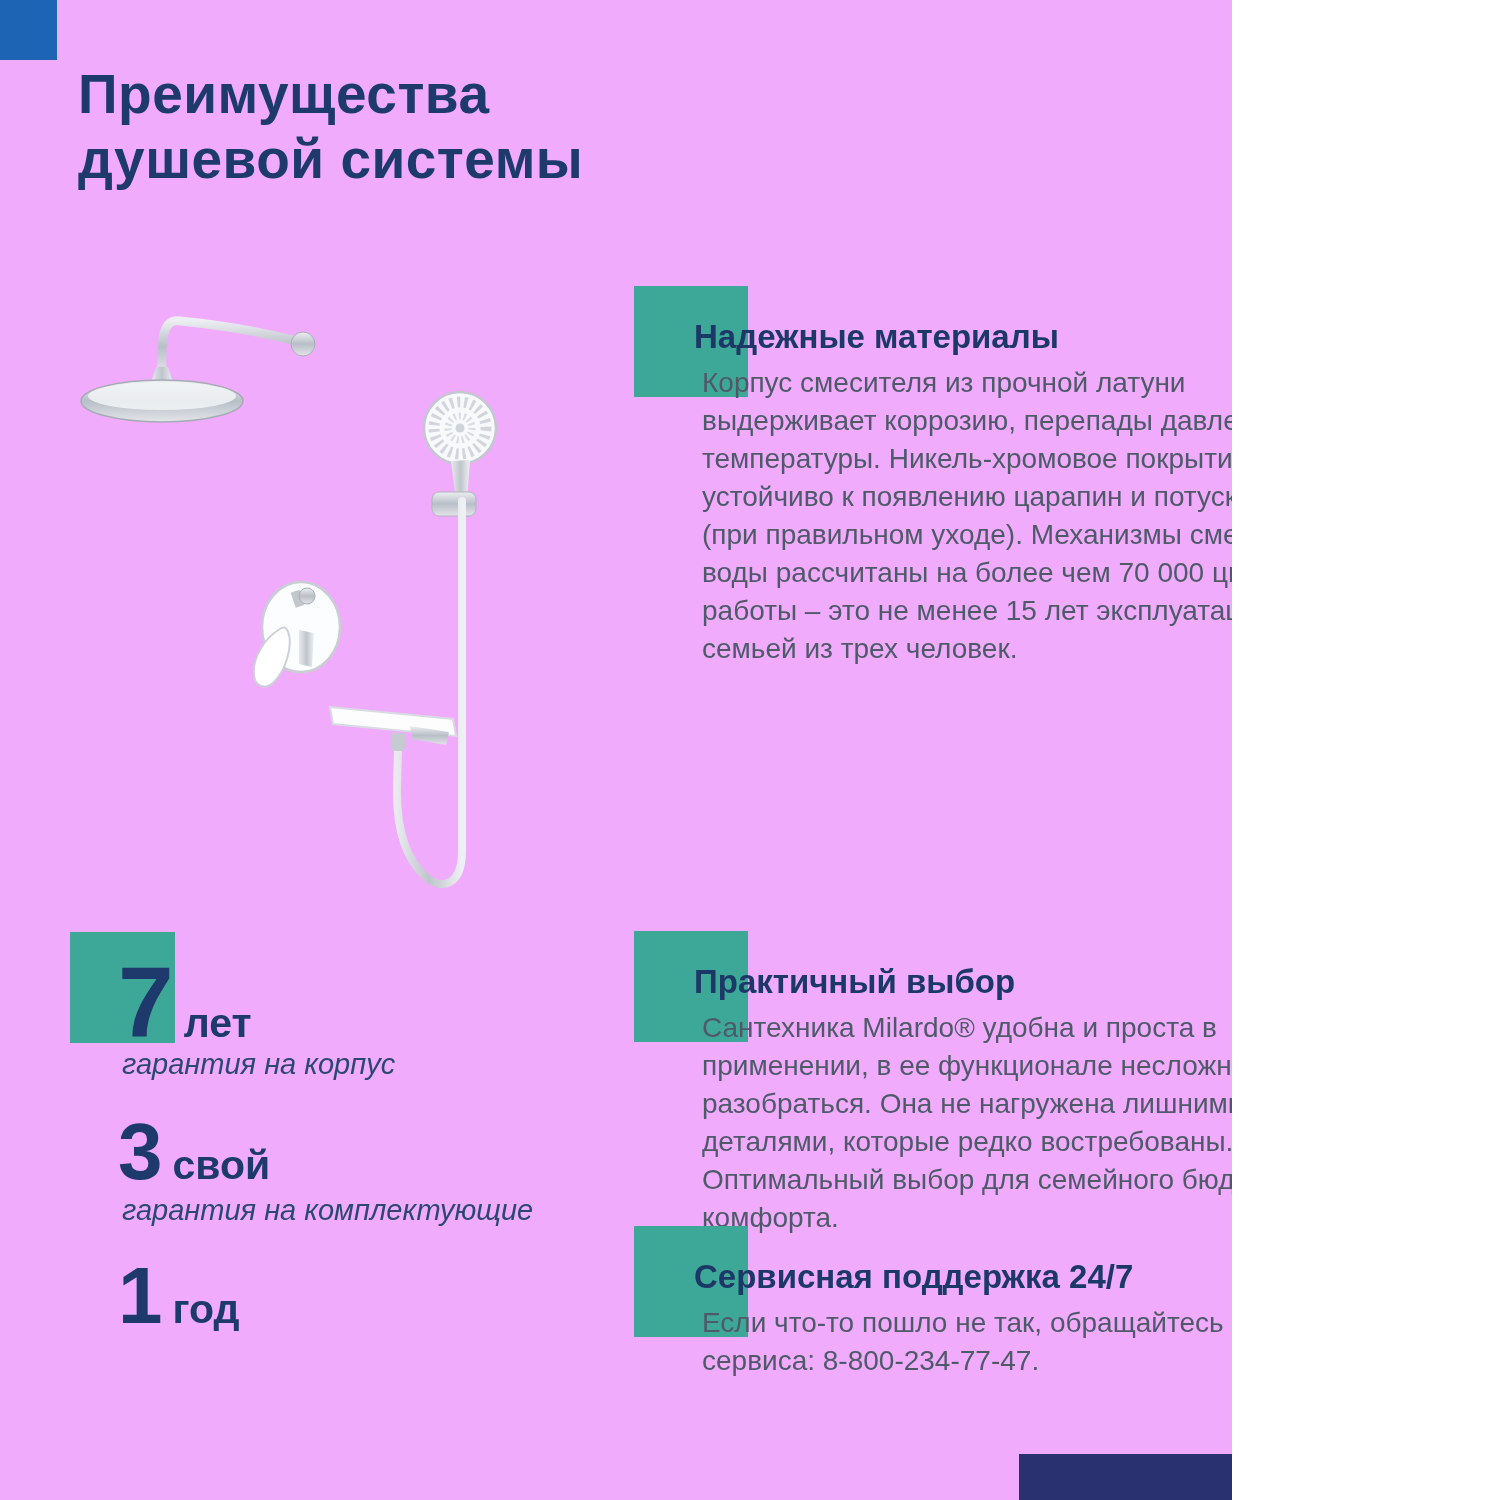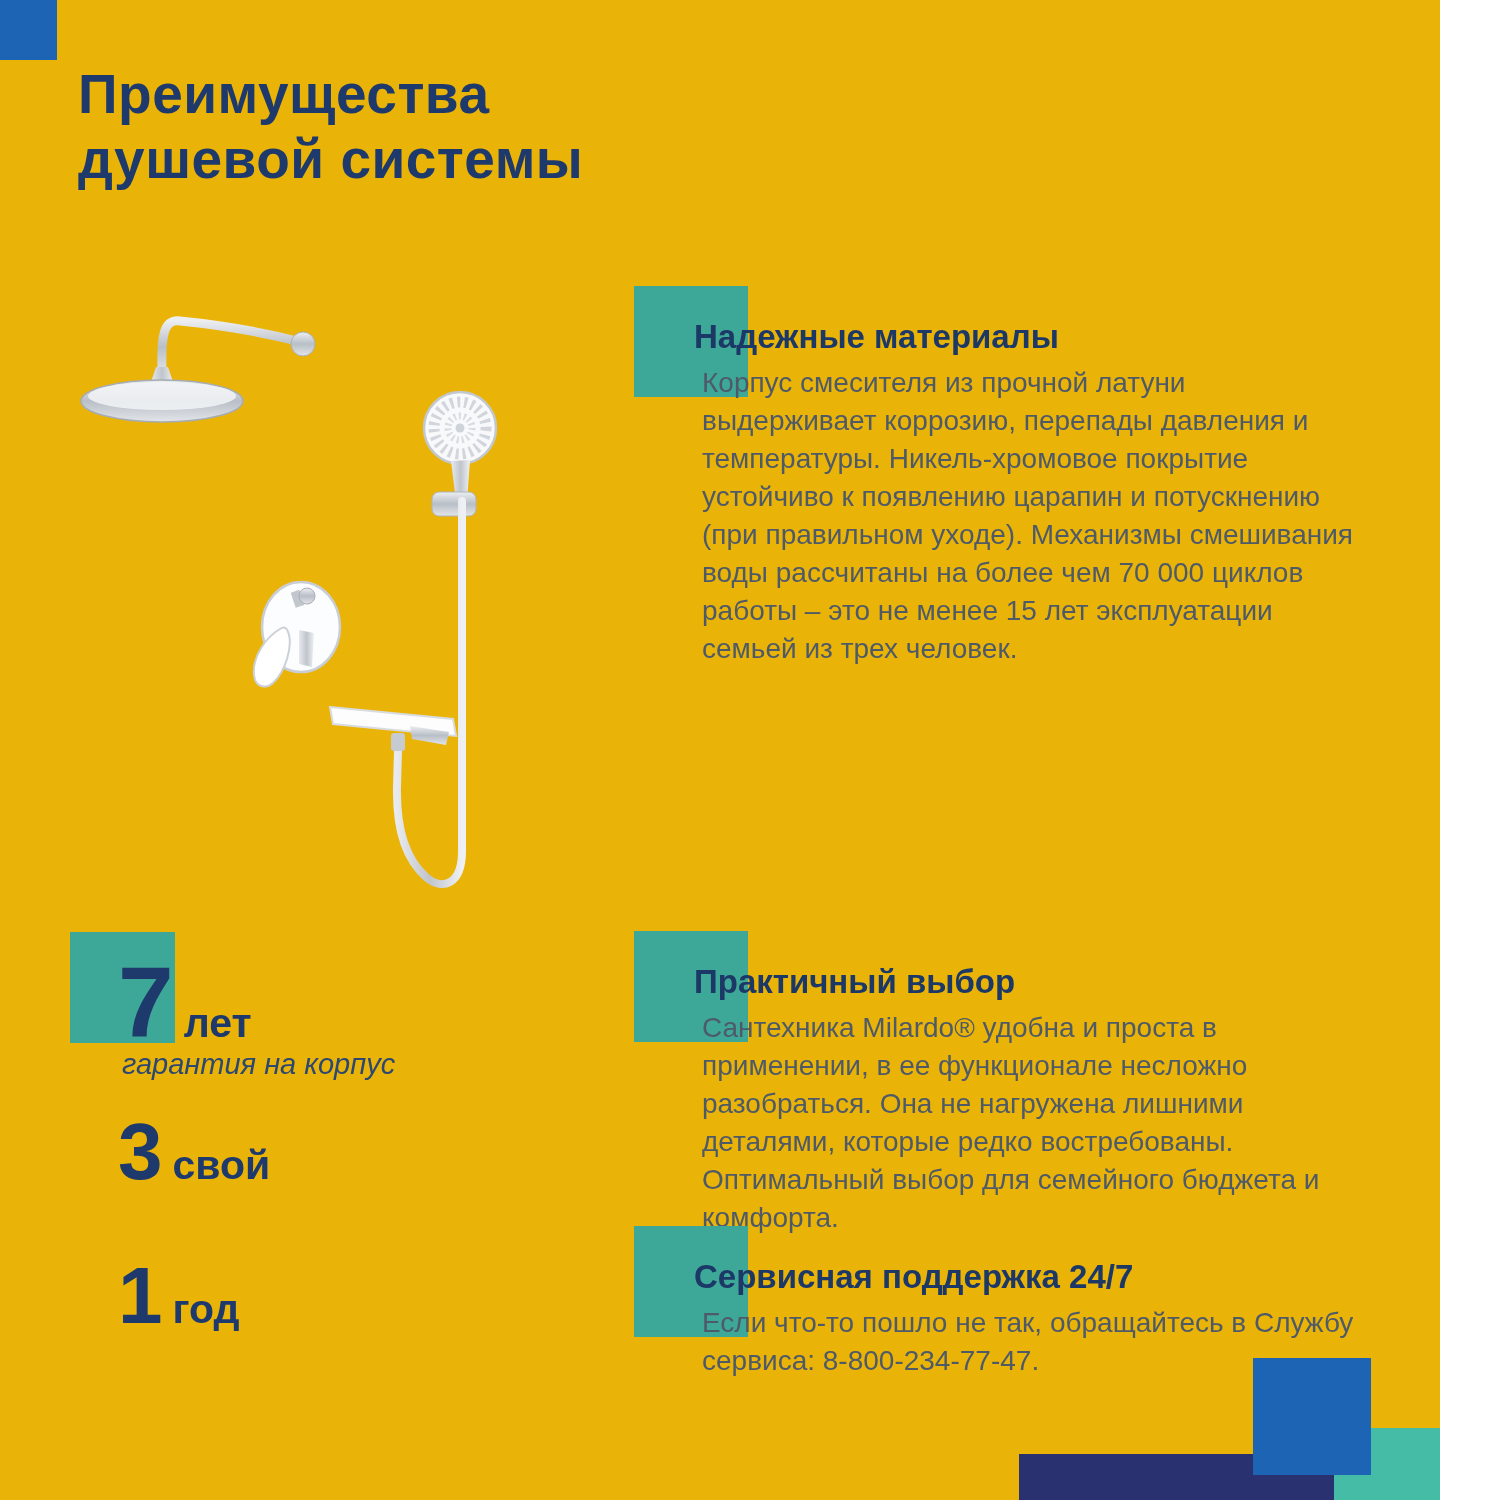--- a/index.html
+++ b/index.html
@@ -1,17 +1,17 @@
 <!DOCTYPE html>
 <html><head>
 <meta charset="utf-8">
 <style>
   html,body{margin:0;padding:0;background:#ffffff;}
   #canvas{
-    position:relative;width:1440px;height:1500px;background:#eab308;overflow:hidden;
+    position:relative;width:1232px;height:1500px;background:#f0abfc;overflow:hidden;
     font-family:"Liberation Sans","DejaVu Sans",sans-serif;
   }
   .abs{position:absolute;}
   
   .sq{position:absolute;}
   .sq-blue{background:#1E64B4;}
   .sq-navy{background:#2A3170;}
   .sq-teal{background:#3EA898;}
   .sq-teal-bright{background:#45BCA6;}
   
@@ -98,20 +98,21 @@
   <div class="g-row" style="left:118px;top:952px;">
     <span class="g-num g-num-big">7</span>
     <span class="g-unit">лет</span>
   </div>
   <div class="g-cap" style="left:122px;top:1048px;">гарантия на корпус</div>
 
   <div class="g-row" style="left:118px;top:1112px;">
     <span class="g-num g-num-mid">3</span>
     <span class="g-unit">свой</span>
   </div>
+  <div class="g-cap" style="left:122px;top:1194px;">гарантия на комплектующие</div>
 
   <div class="g-row" style="left:118px;top:1256px;">
     <span class="g-num g-num-mid">1</span>
     <span class="g-unit">год</span>
   </div>
 
   <div class="abs section" style="top:286px;height:340px;">
     <div class="deco"></div>
     <h2>Надежные материалы</h2>
     <p>Корпус смесителя из прочной латуни выдерживает коррозию, перепады давления и температуры. Никель-хромовое покрытие устойчиво к появлению царапин и потускнению (при правильном уходе). Механизмы смешивания воды рассчитаны на более чем 70 000 циклов работы – это не менее 15 лет эксплуатации семьей из трех человек.</p>

